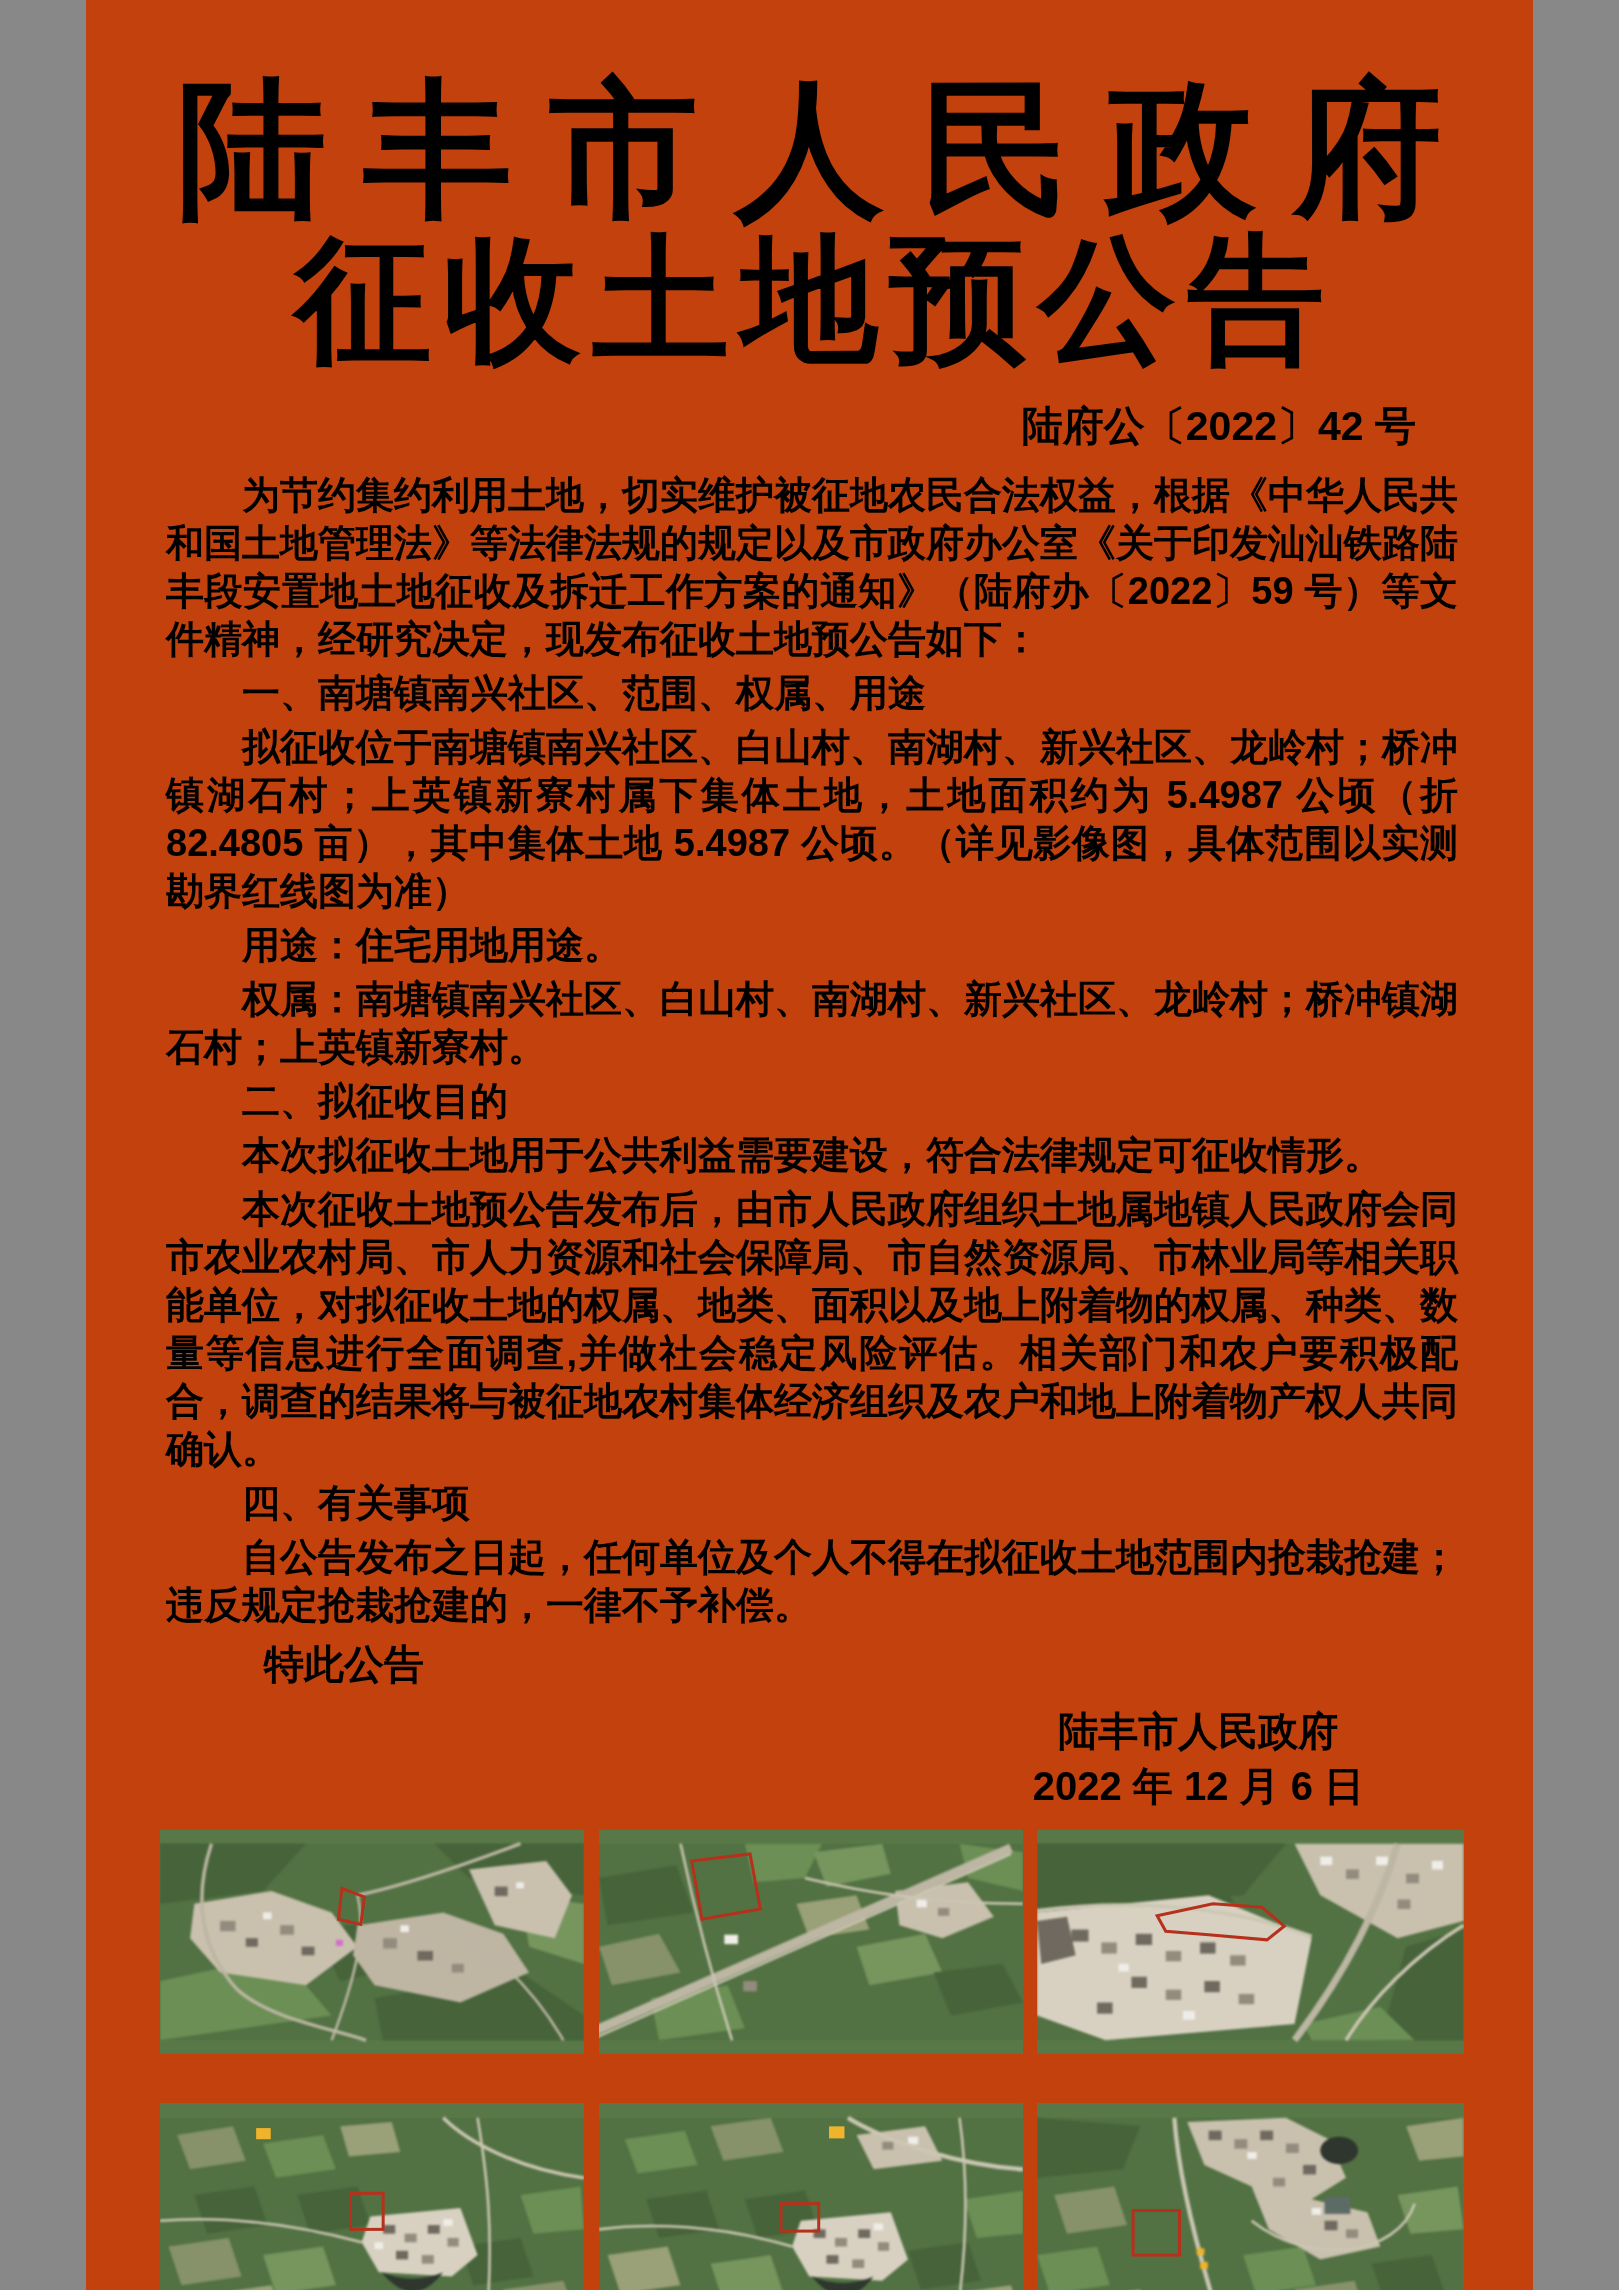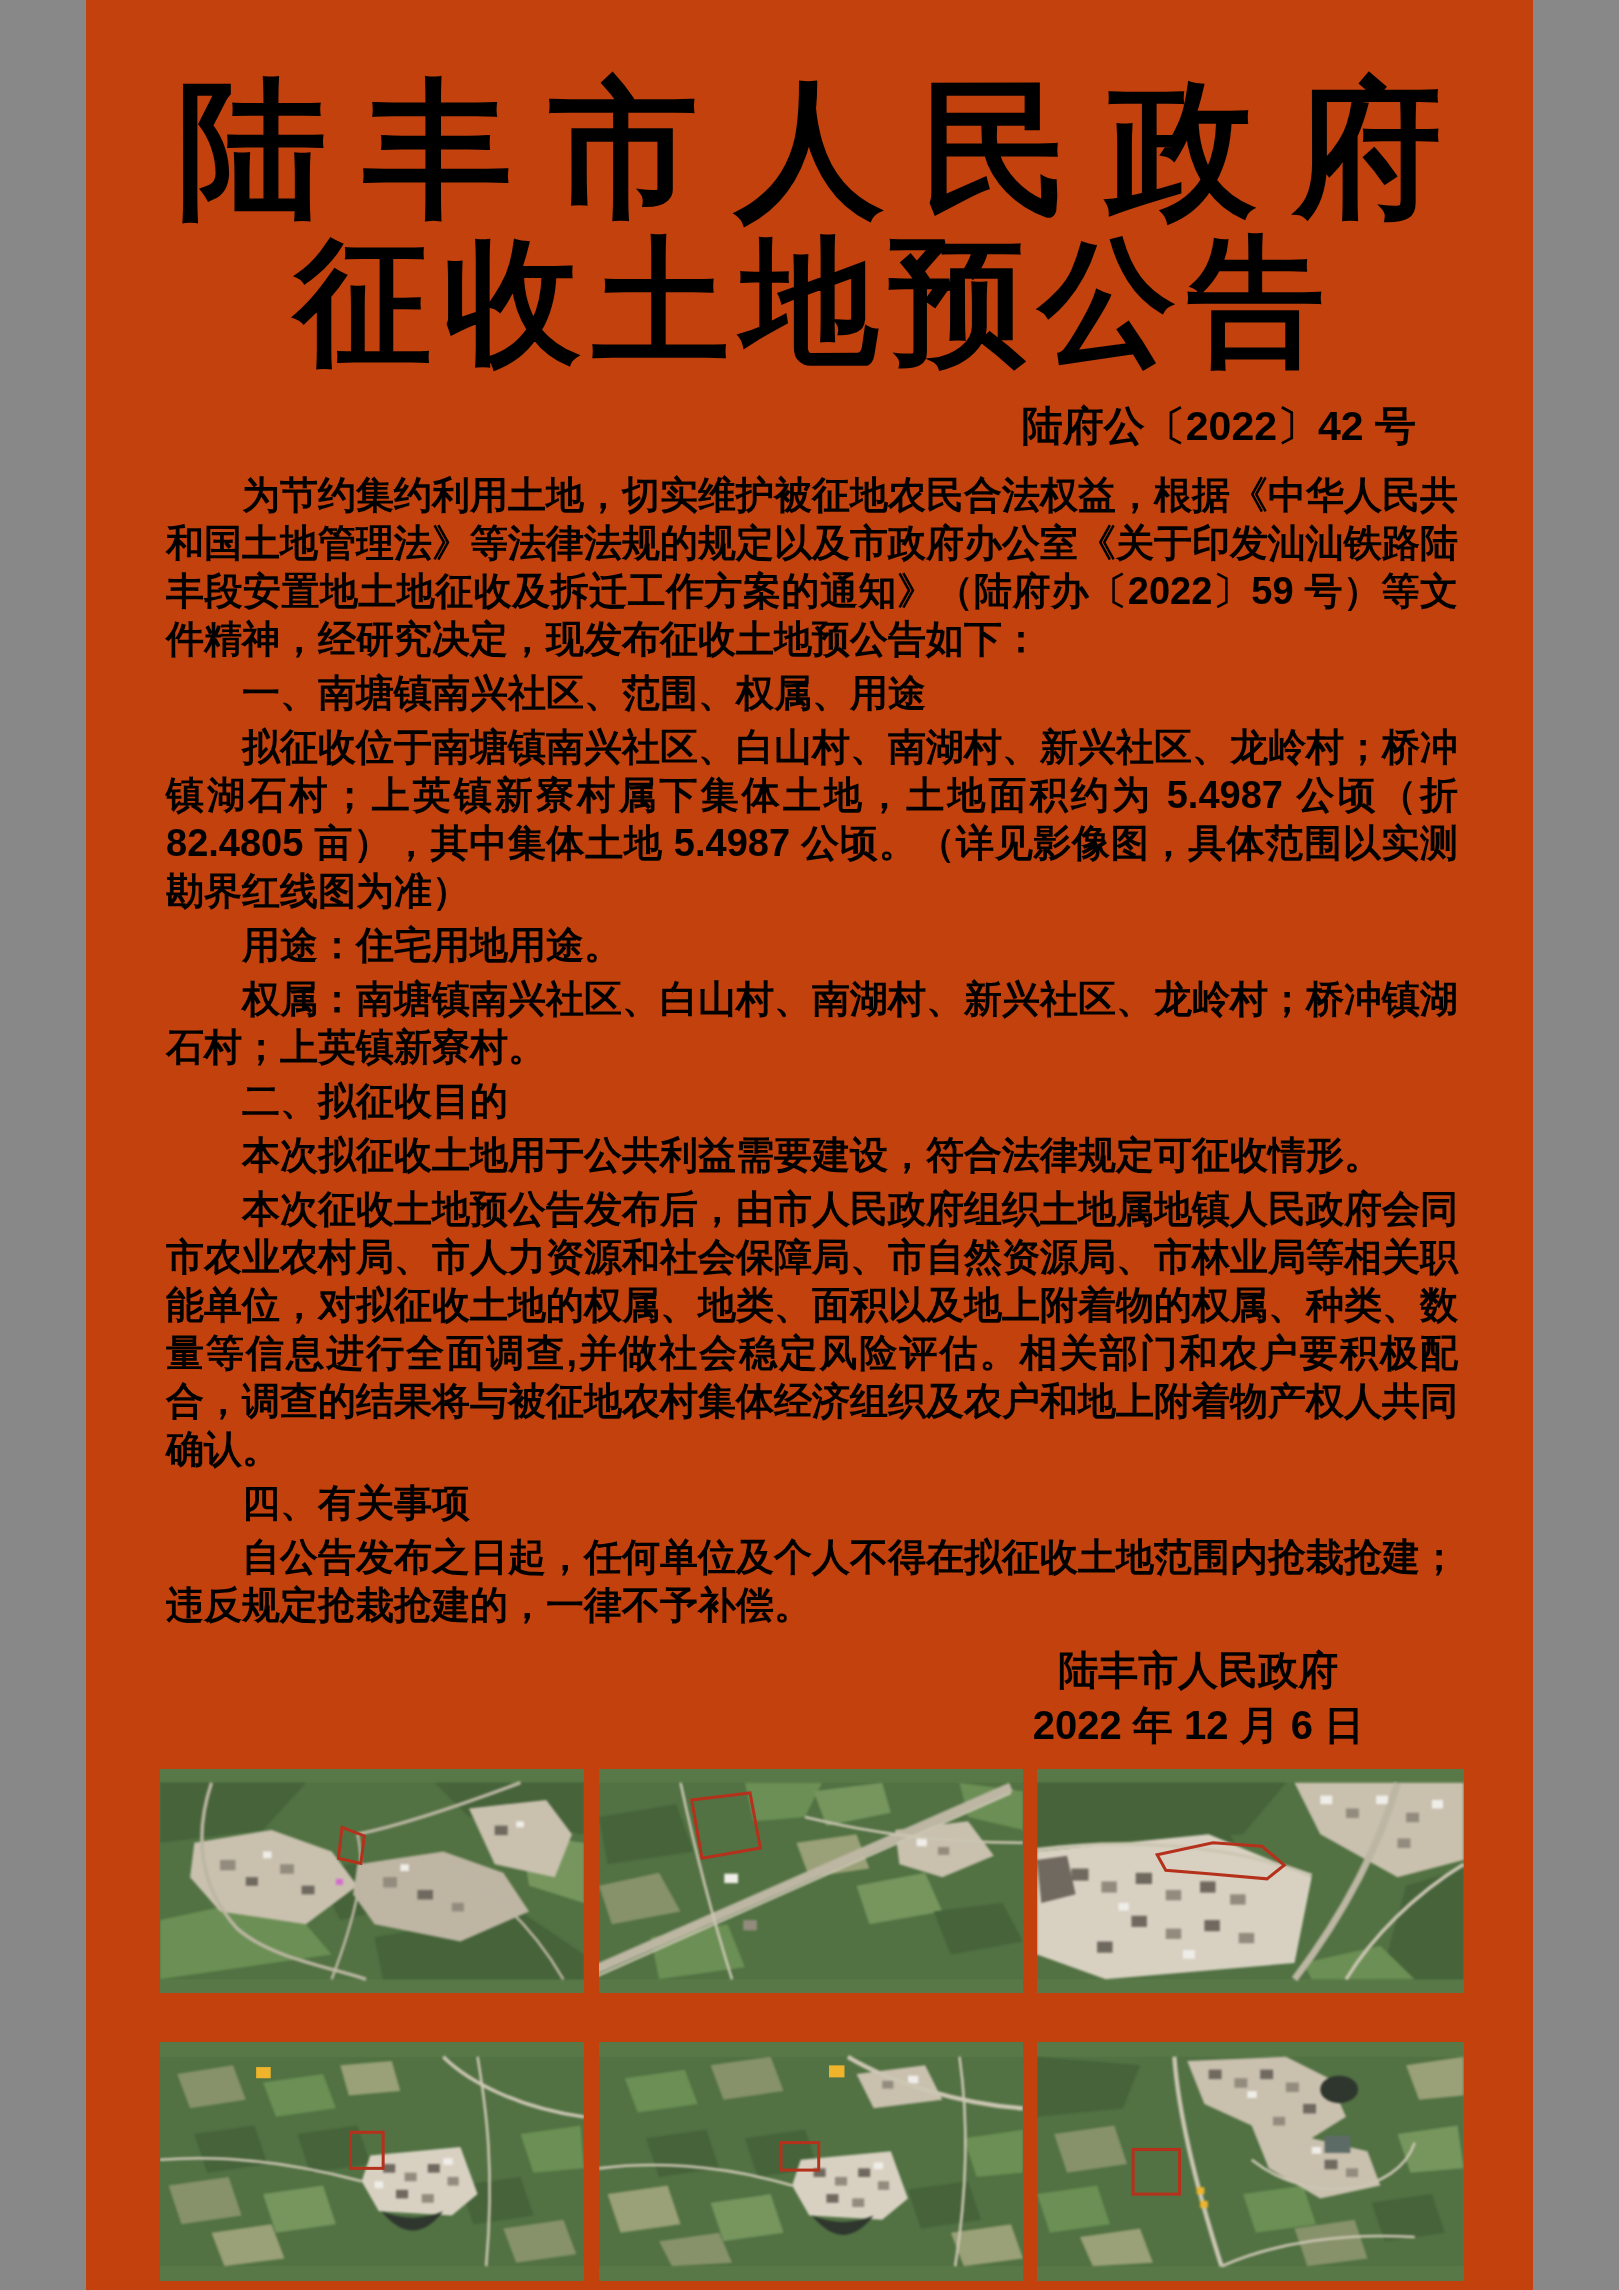--- a/index.html
+++ b/index.html
@@ -17,21 +17,21 @@
   .title-line1{
     font-family:"Liberation Serif","DejaVu Serif",serif;
     font-weight:900;
     font-size:149px;
     line-height:1.0;
     letter-spacing:37px;
     text-indent:37px; 
     white-space:nowrap;
   }
   .title-line2{
-    font-family:Liberation Sans, sans-serif;
+    font-family:Liberation Serif, serif;
     font-weight:900;
     font-size:137px;
     line-height:1.0;
     margin-top:7.8px;
     letter-spacing:11.8px;
     text-indent:11.8px;
     white-space:nowrap;
   }
   
   .doc-number{
@@ -101,20 +101,21 @@
     <p>拟征收位于南塘镇南兴社区、白山村、南湖村、新兴社区、龙岭村；桥冲镇湖石村；上英镇新寮村属下集体土地，土地面积约为 5.4987 公顷（折 82.4805 亩），其中集体土地 5.4987 公顷。（详见影像图，具体范围以实测勘界红线图为准）</p>
     <p>用途：住宅用地用途。</p>
     <p>权属：南塘镇南兴社区、白山村、南湖村、新兴社区、龙岭村；桥冲镇湖石村；上英镇新寮村。</p>
     <p class="sec">二、拟征收目的</p>
     <p>本次拟征收土地用于公共利益需要建设，符合法律规定可征收情形。</p>
     <p>本次征收土地预公告发布后，由市人民政府组织土地属地镇人民政府会同市农业农村局、市人力资源和社会保障局、市自然资源局、市林业局等相关职能单位，对拟征收土地的权属、地类、面积以及地上附着物的权属、种类、数量等信息进行全面调查,并做社会稳定风险评估。相关部门和农户要积极配合，调查的结果将与被征地农村集体经济组织及农户和地上附着物产权人共同确认。</p>
     <p class="sec">四、有关事项</p>
     <p>自公告发布之日起，任何单位及个人不得在拟征收土地范围内抢栽抢建；违反规定抢栽抢建的，一律不予补偿。</p>
   </div>
 
+  <div class="closing">特此公告</div>
 
   <div class="sig-block">
     <div>陆丰市人民政府</div>
     <div>2022 年 12 月 6 日</div>
   </div>
 
   <div class="figures">
 
     <div class="figrow">
 

